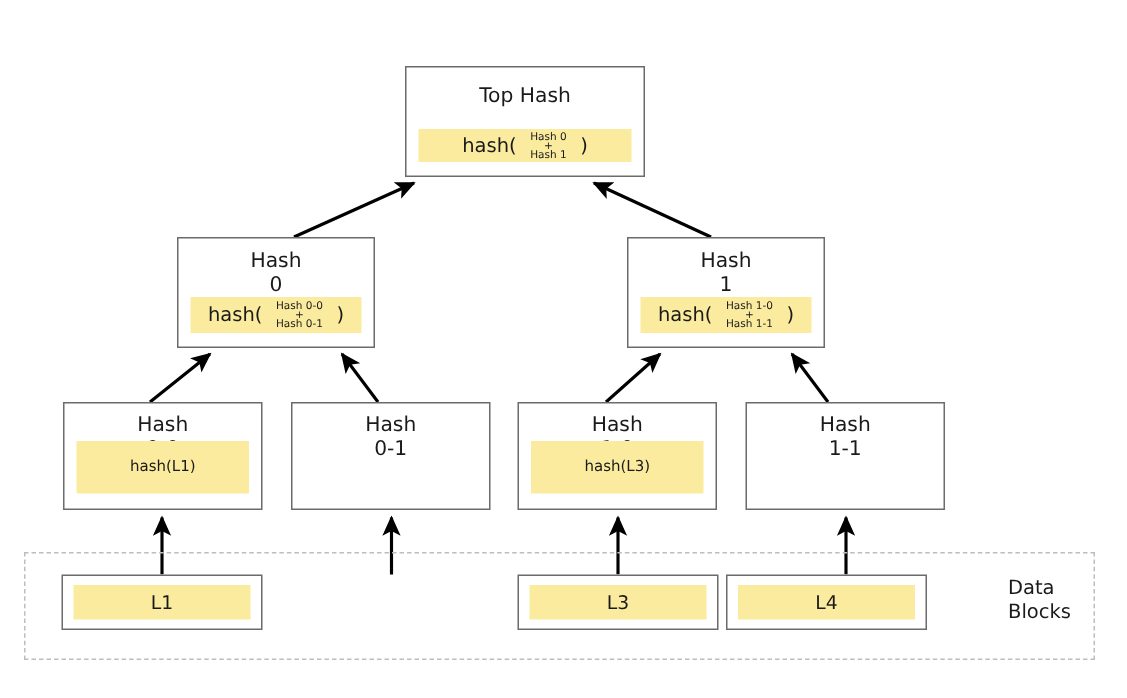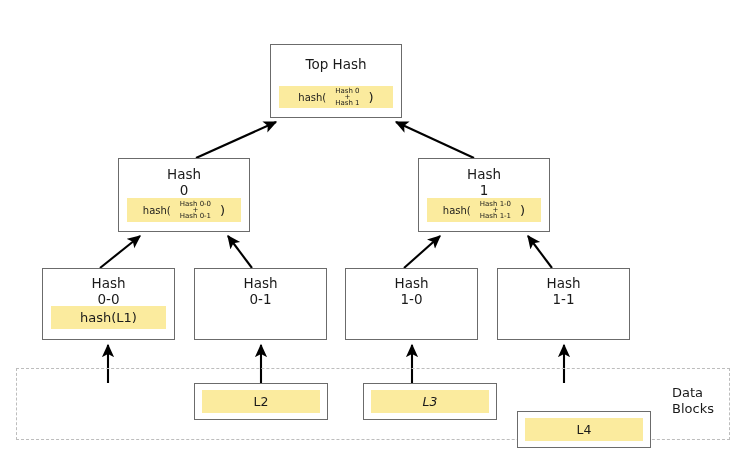--- a/index.html
+++ b/index.html
@@ -47,21 +47,21 @@
     position: absolute;
     box-sizing: border-box;
     background: #fbeb9e;
     display: flex;
     align-items: center;
     justify-content: center;
     color: #1a1a1a;
   }
   
   #top-hash {
-    left: 270px; top: 44px; width: 132px; height: 74px;
+    left: 270px; top: 44px; width: 160px; height: 74px;
   }
   #top-hash .node-title {
     margin-top: 12px;
     font-size: 13.5px;
   }
   #top-hash .hash-chip {
     left: 8px; right: 8px; bottom: 9px; height: 22px;
     width: auto;
   }
   
@@ -80,32 +80,32 @@
   .leaf-node { top: 268px; width: 133px; height: 72px; }
   #hash-0-0 { left: 42px; }
   #hash-0-1 { left: 194px; }
   #hash-1-0 { left: 345px; }
   #hash-1-1 { left: 497px; }
   .leaf-node .node-title {
     margin-top: 7px;
     font-size: 13.5px;
   }
   .leaf-node .hash-chip {
-    left: 8px; right: 8px; bottom: 10px; height: 23px;
+    left: 8px; right: 8px; bottom: 10px; height: 35px;
     width: auto;
-    font-size: 13px;
+    font-size: 10px;
   }
   
   .hash-expr {
     display: flex;
     align-items: center;
     justify-content: center;
     gap: 4px;
   }
-  .hash-fn { font-size: 10px; }
+  .hash-fn { font-size: 13px; }
   .hash-paren { font-size: 13px; }
   .operands {
     display: flex;
     flex-direction: column;
     align-items: center;
     line-height: 1.0;
     font-size: 7px;
     padding: 0 5px;
   }
   .operands .op-plus { font-size: 7px; margin: -1px 0; }
@@ -120,22 +120,22 @@
   .data-box {
     position: absolute;
     top: 383px;
     width: 134px; height: 37px;
     box-sizing: border-box;
     background: #ffffff;
     border: 1.4px solid #6b6b6b;
   }
   #data-l1 { left: 41px; }
   #data-l2 { left: 194px; }
-  #data-l3 { left: 363px; font-style: italic; }
-  #data-l4 { left: 517px; margin-top: 28px; }
+  #data-l3 { left: 345px; }
+  #data-l4 { left: 484px; }
   .data-box .hash-chip {
     left: 7px; right: 7px; top: 6px; bottom: 6px;
     width: auto; height: auto;
     font-size: 12.5px;
   }
   #data-blocks-label {
     position: absolute;
     left: 672px; top: 385px;
     font-size: 13px;
     line-height: 1.25;
@@ -230,31 +230,32 @@
   </div>
 
   <div class="node-box leaf-node" id="hash-0-1">
     <div class="node-title">Hash
 0-1</div>
   </div>
 
   <div class="node-box leaf-node" id="hash-1-0">
     <div class="node-title">Hash
 1-0</div>
+    <div class="hash-chip">hash(L3)</div>
   </div>
 
   <div class="node-box leaf-node" id="hash-1-1">
     <div class="node-title">Hash
 1-1</div>
   </div>
 
   <div id="data-blocks-group"></div>
 
-  <div class="data-box" id="data-l2">
-    <div class="hash-chip">L2</div>
+  <div class="data-box" id="data-l1">
+    <div class="hash-chip">L1</div>
   </div>
   <div class="data-box" id="data-l3">
     <div class="hash-chip">L3</div>
   </div>
   <div class="data-box" id="data-l4">
     <div class="hash-chip">L4</div>
   </div>
 
   <div id="data-blocks-label">Data
 Blocks</div>

